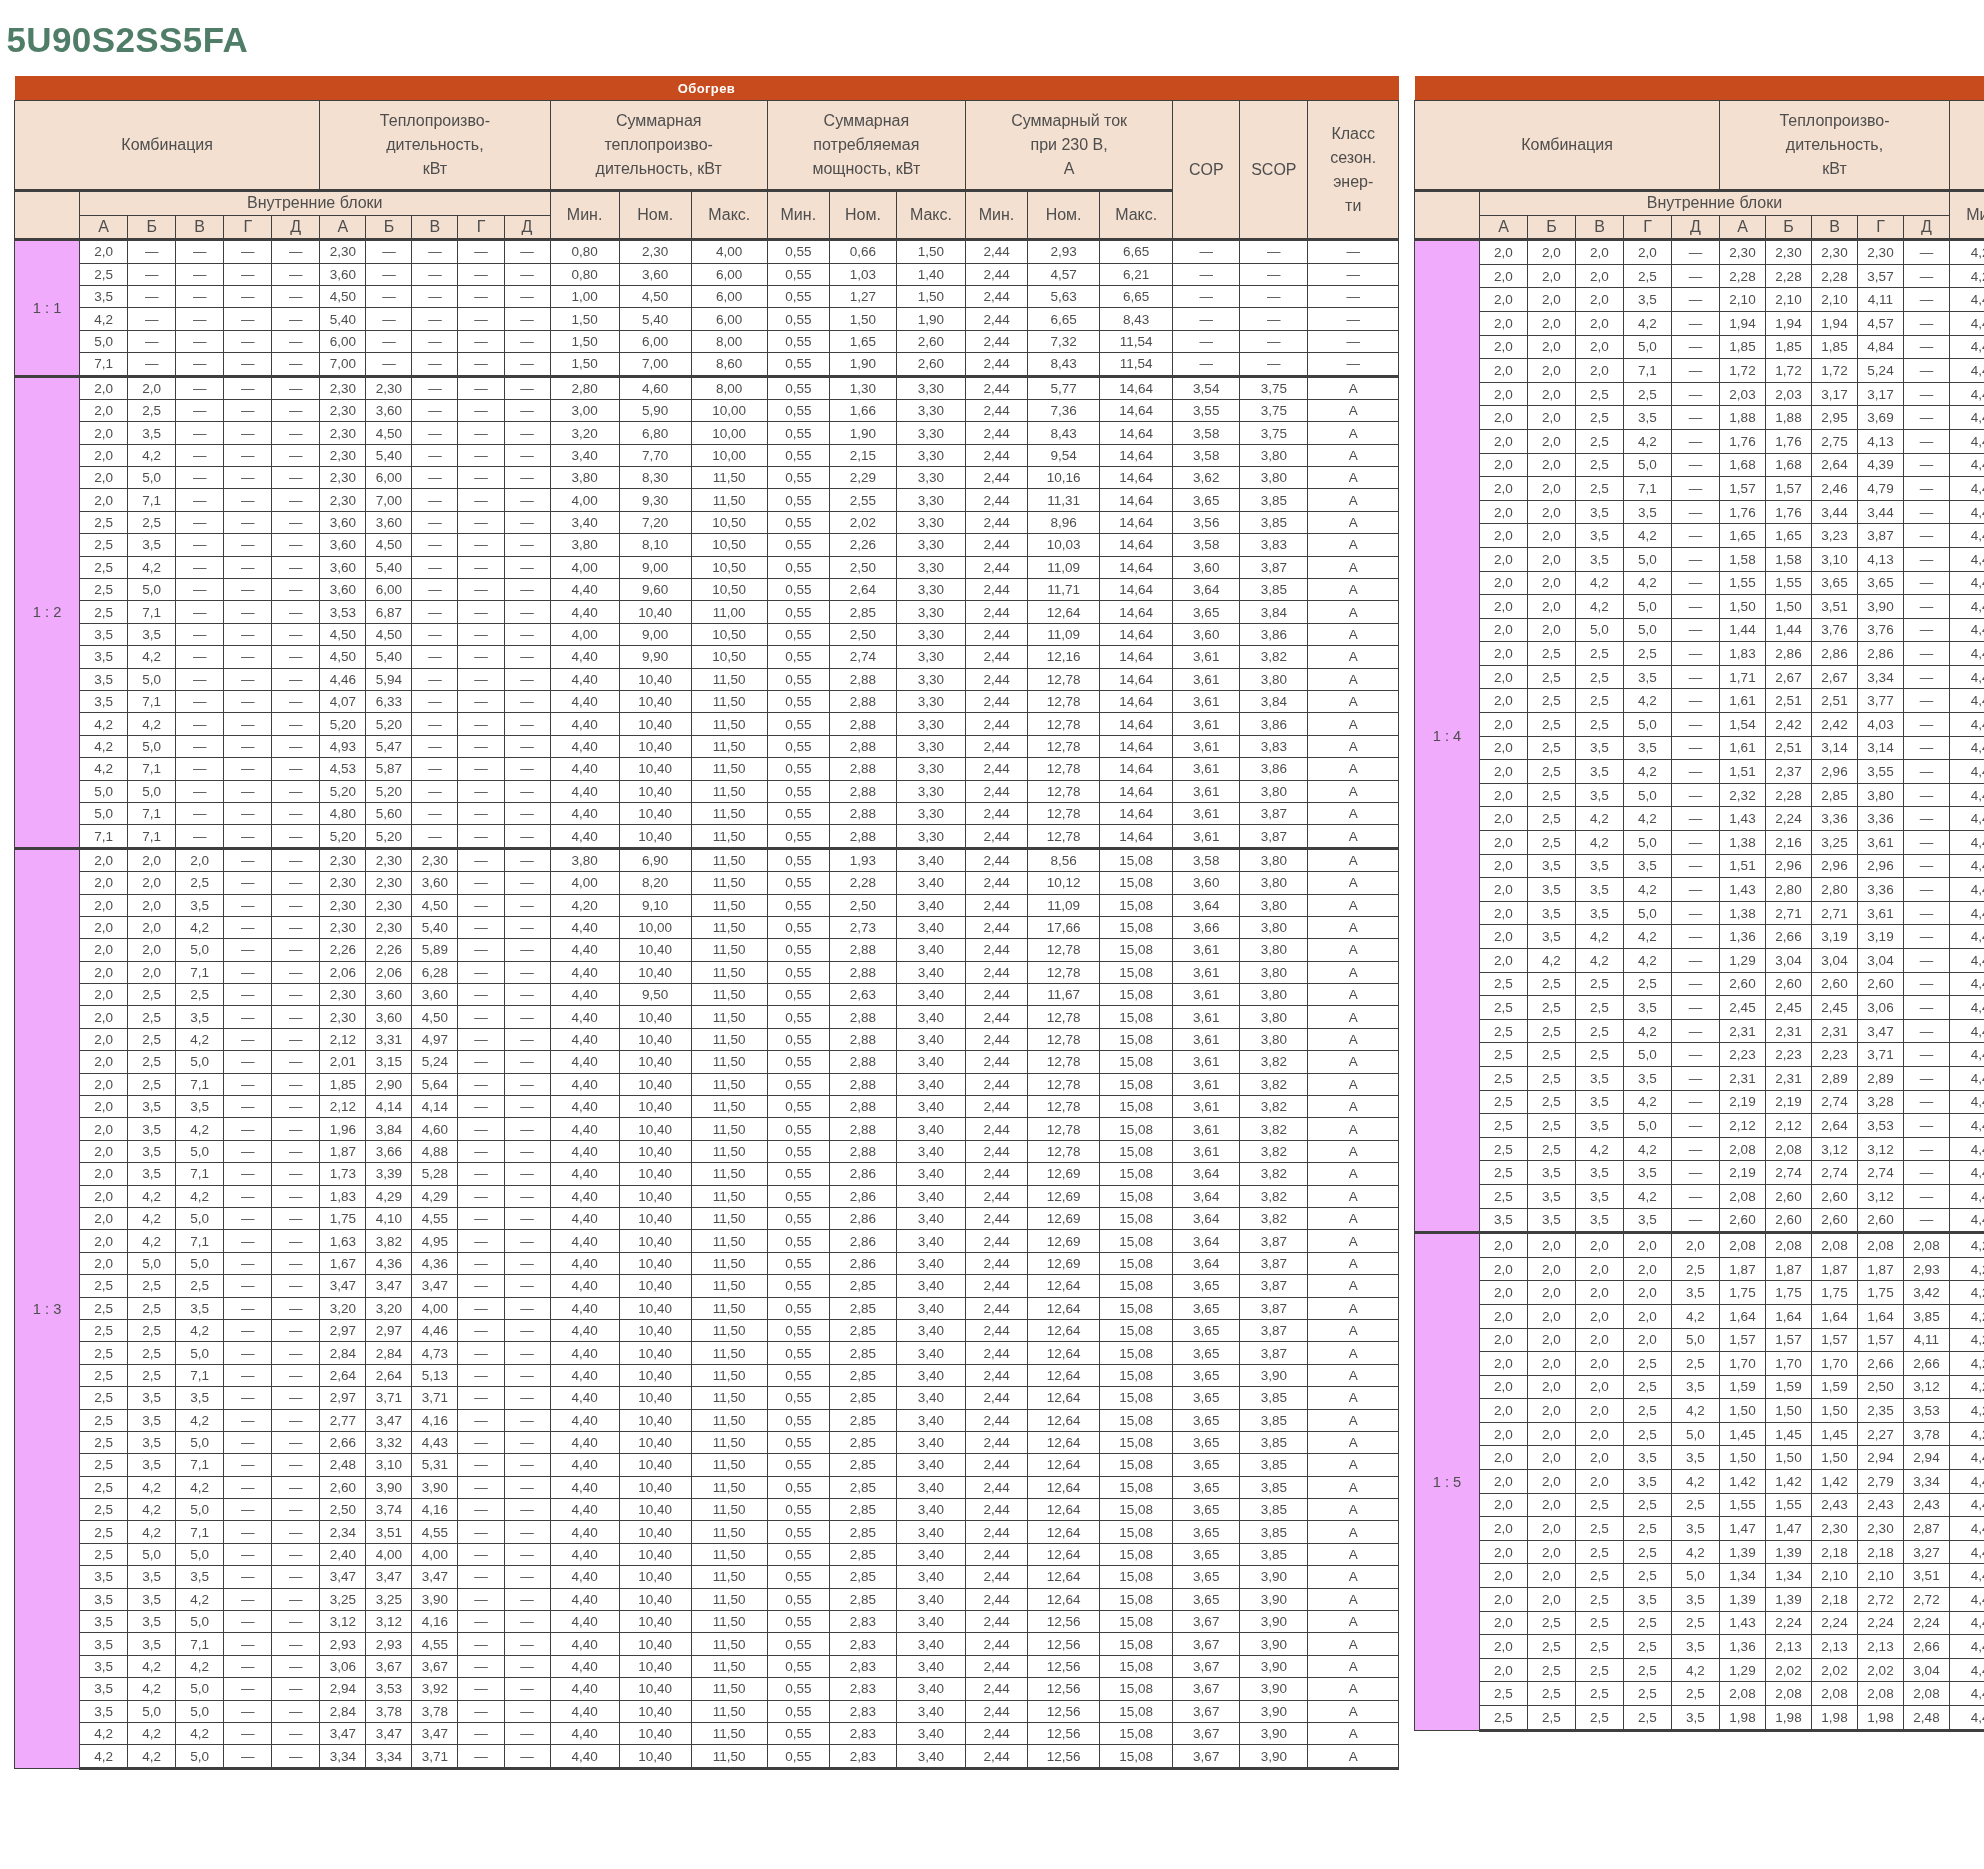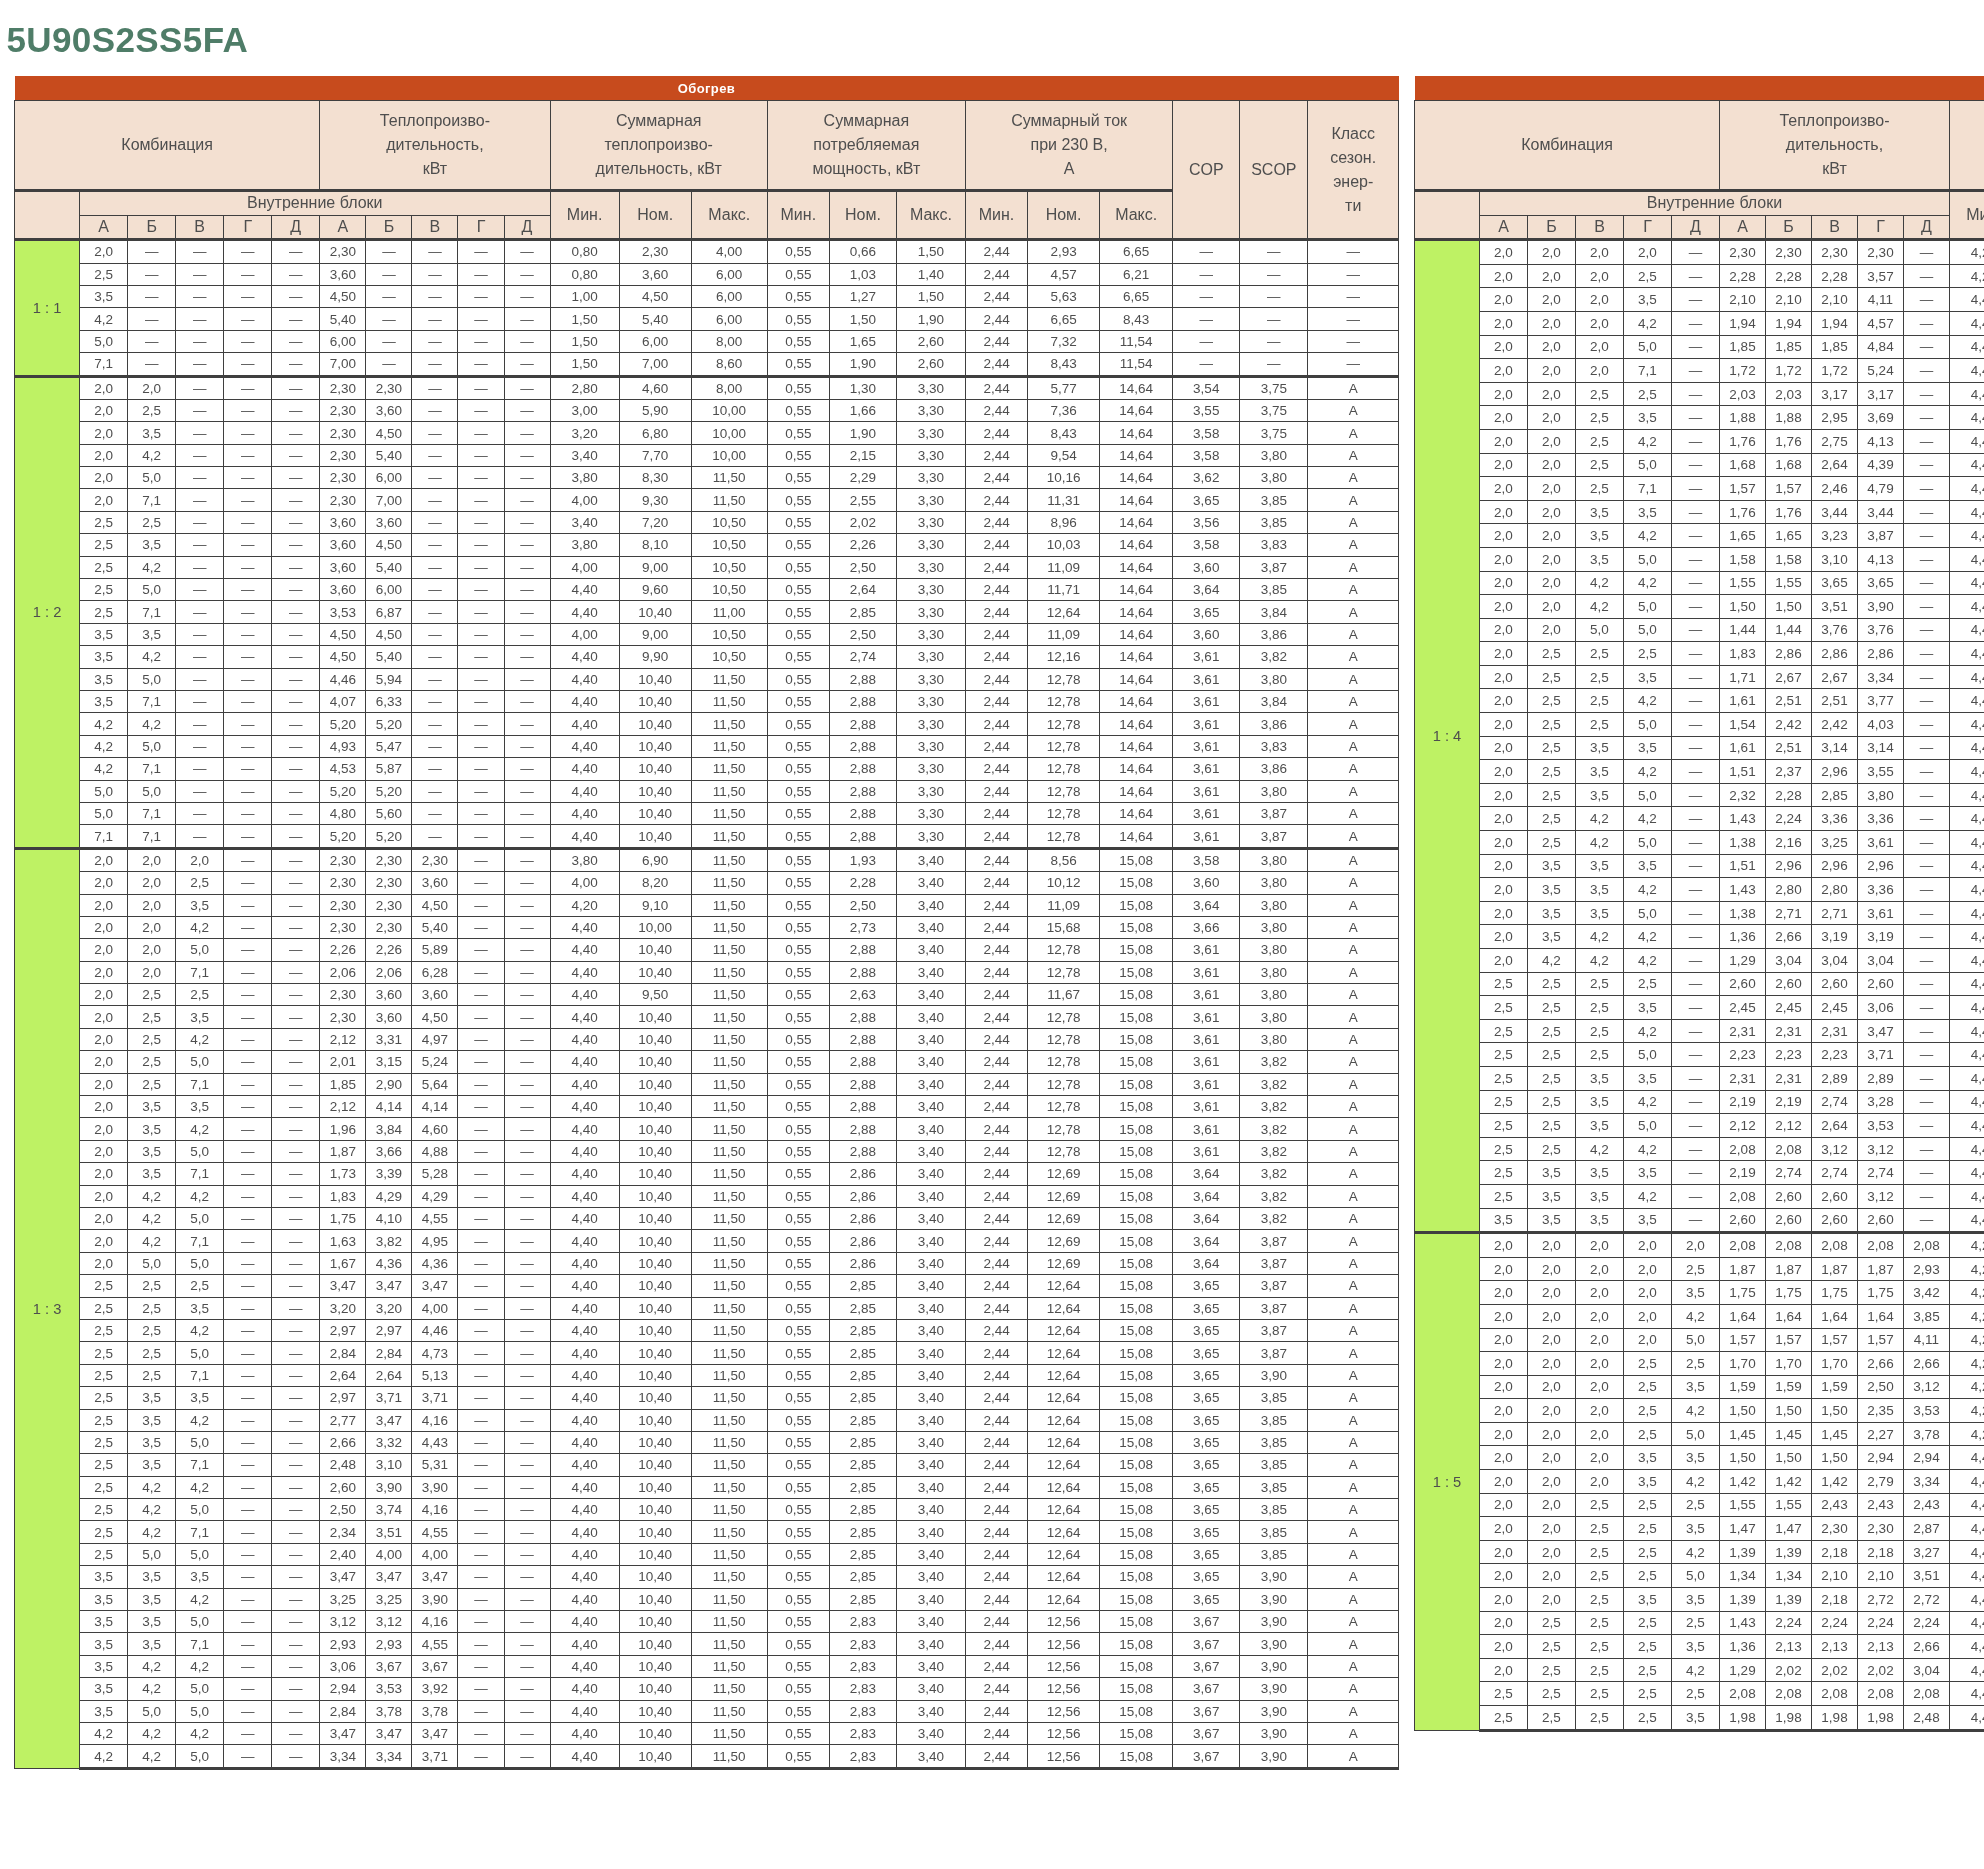--- a/index.html
+++ b/index.html
@@ -26,21 +26,21 @@
   tr.h2 th{height:88px;font-size:16px;line-height:1.5;}
   tr.h2 th.bb{border-bottom:3.6px solid #3f3f3f;}
   tr.h3 th{height:22.6px;font-size:16px;}
   tr.h4 th{height:22.6px;font-size:16px;border-bottom:3.6px solid #3f3f3f;}
   th.pre{white-space:pre-line;}
   th.vspan{font-size:15px;border-bottom:3.6px solid #3f3f3f;}
   th.vspan3{font-size:16px;border-bottom:3.6px solid #3f3f3f;margin-left:24px;}
   
   tbody td{background:#ffffff;height:21.4px;font-size:13.5px;}
   .t1 tbody td{height:22.6px;}
-  tbody td.ratio{font-size:14.7px;background:#bef264;}
+  tbody td.ratio{font-size:14.7px;background:#f0abfc;}
   tbody tr.gstart td{border-top:3.6px solid #3f3f3f;}
   tbody tr:last-child td{border-bottom:3.6px solid #3f3f3f;}
 </style>
 </head>
 <body>
 
 <div class="page-title">5U90S2SS5FA</div>
 
 <div class="tables">
 
@@ -856,21 +856,21 @@
           <td>5,40</td>
           <td>—</td>
           <td>—</td>
           <td>4,40</td>
           <td>10,00</td>
           <td>11,50</td>
           <td>0,55</td>
           <td>2,73</td>
           <td>3,40</td>
           <td>2,44</td>
-          <td>15,68</td>
+          <td>17,66</td>
           <td>15,08</td>
           <td>3,66</td>
           <td>3,80</td>
           <td>A</td>
         </tr>
         <tr>
           <td>2,0</td>
           <td>2,0</td>
           <td>5,0</td>
           <td>—</td>

